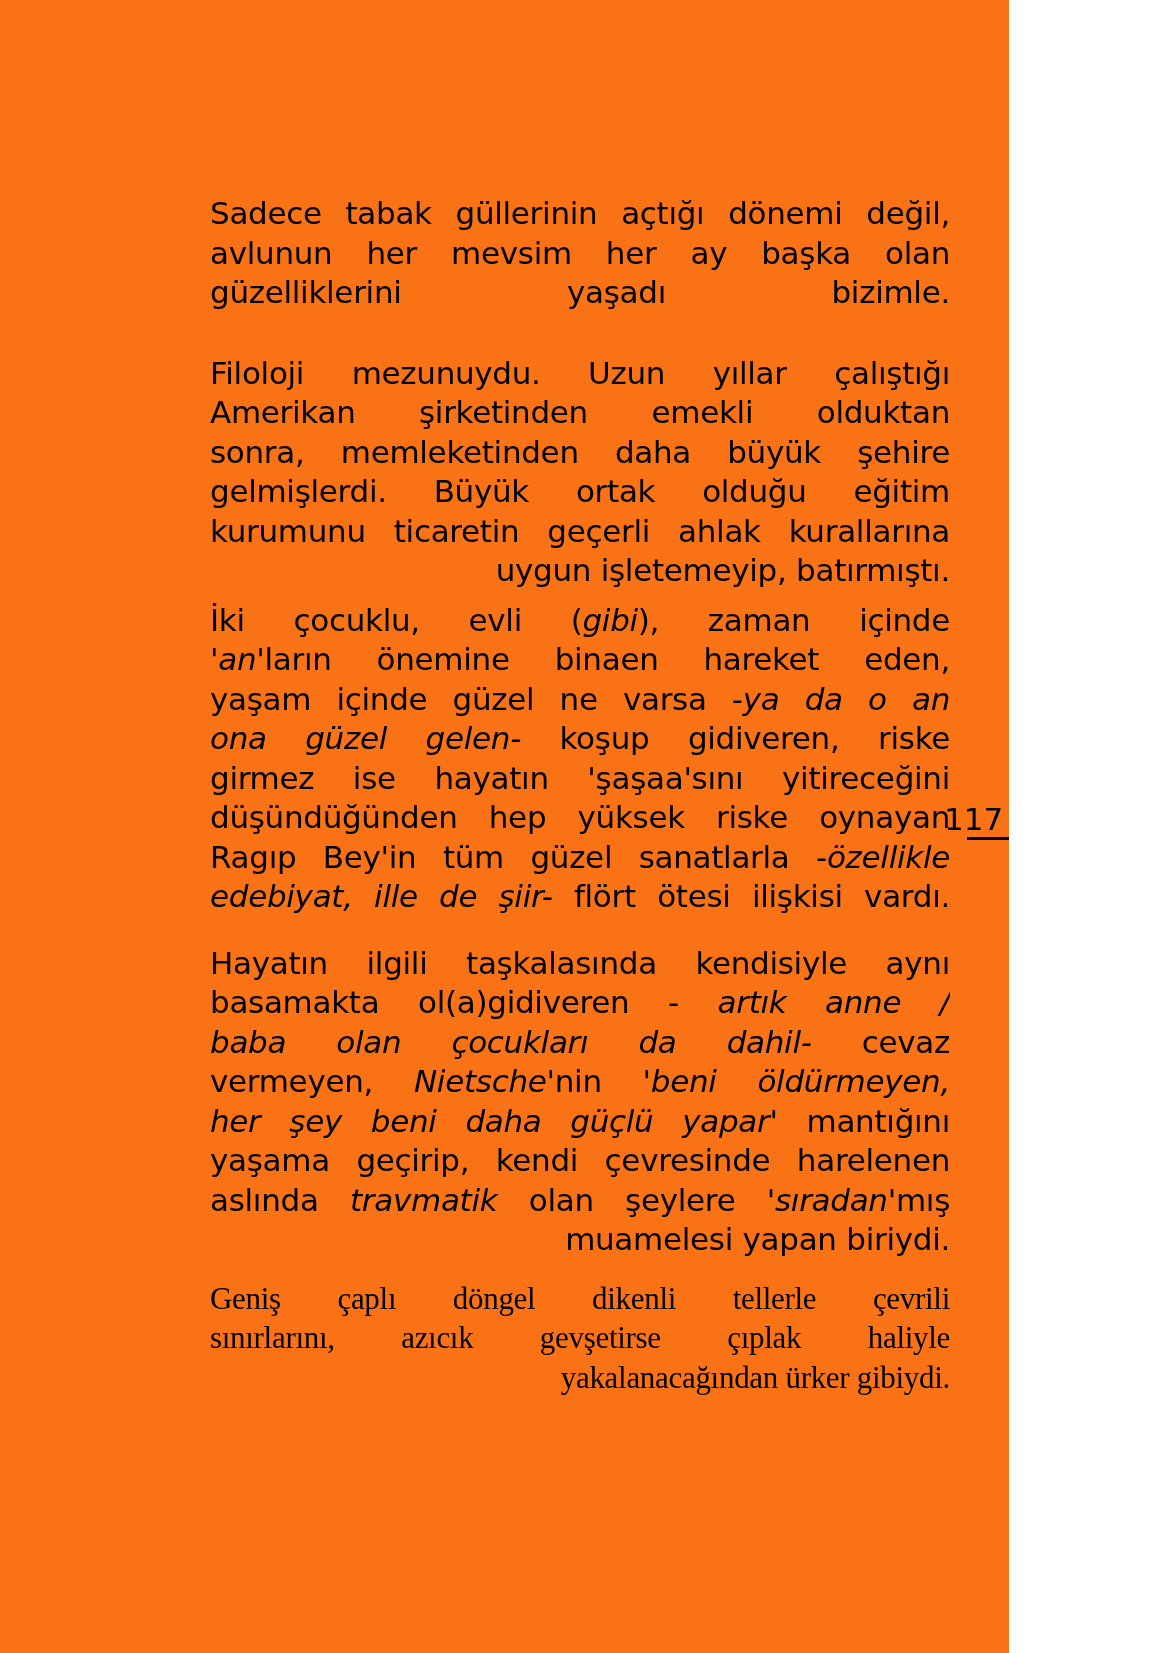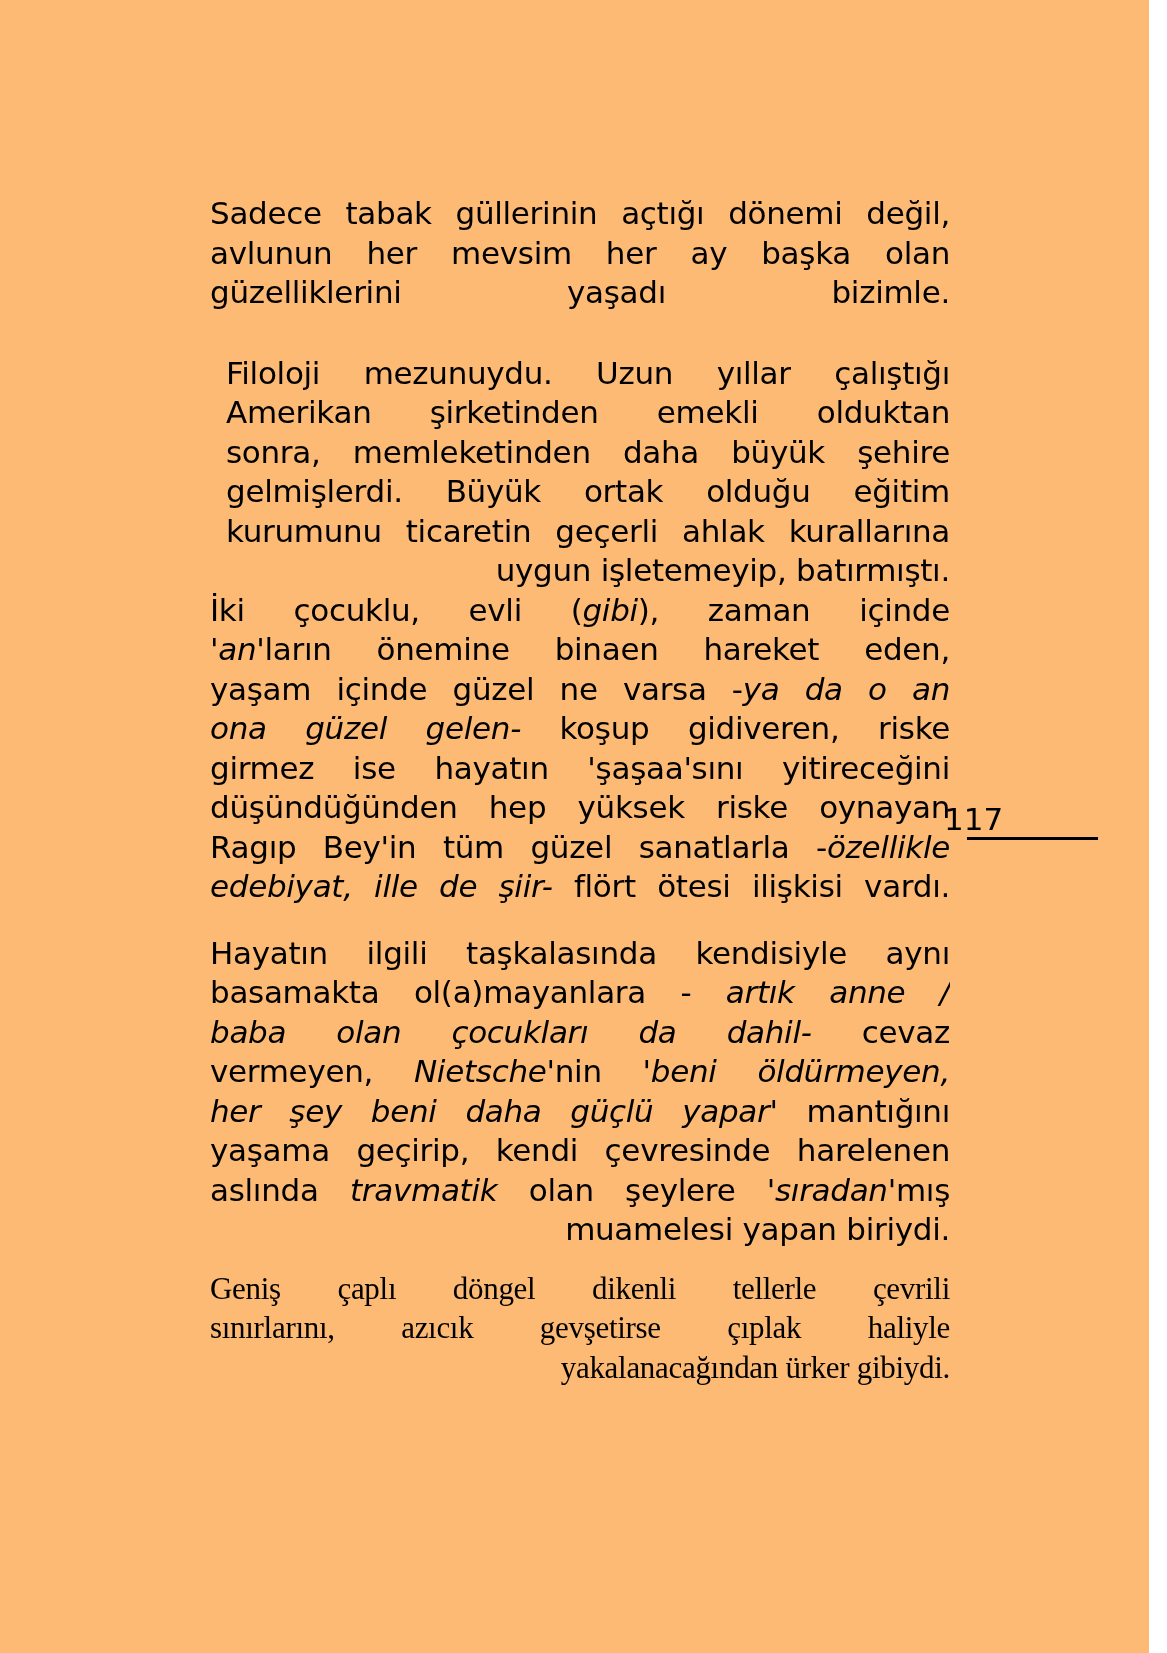--- a/index.html
+++ b/index.html
@@ -5,38 +5,38 @@
   html, body {
     margin: 0;
     padding: 0;
     width: 1167px;
     height: 1653px;
     background: #ffffff;
     font-family: "DejaVu Sans", sans-serif;
   }
   .page {
     position: relative;
-    width: 1149px;
+    width: 1009px;
     height: 1653px;
-    background: #fdba74;
+    background: #f97316;
     overflow: hidden;
     color: #000000;
   }
   .text-block {
     position: absolute;
     left: 210px;
     top: 194px;
     width: 740px;
     font-size: 31px;
     letter-spacing: -0.3px;
     color: #000000;
   }
   .para { margin: 0; }
-  .para:nth-child(2) { margin-top: 41px; margin-left: 16px; }
-  .para:nth-child(3) { margin-top: 0; }
+  .para:nth-child(2) { margin-top: 41px; }
+  .para:nth-child(3) { margin-top: 10px; }
   .para:nth-child(4) { margin-top: 27px; }
   .para:nth-child(5) { margin-top: 19px; font-family: Liberation Serif, serif; }
   .line {
     height: 39.5px;
     line-height: 39.5px;
     overflow: hidden;
     text-align: justify;
     white-space: normal;
   }
   
@@ -90,21 +90,21 @@
         <div class="line"><span>'</span><span class="it">an</span><span>'ların önemine binaen hareket eden,</span></div>
         <div class="line"><span>yaşam içinde güzel ne varsa -</span><span class="it">ya da o an</span></div>
         <div class="line"><span class="it">ona güzel gelen-</span><span> koşup gidiveren, riske</span></div>
         <div class="line"><span>girmez ise hayatın 'şaşaa'sını yitireceğini</span></div>
         <div class="line"><span>düşündüğünden hep yüksek riske oynayan</span></div>
         <div class="line"><span>Ragıp Bey'in tüm güzel sanatlarla -</span><span class="it">özellikle</span></div>
         <div class="line"><span class="it">edebiyat, ille de şiir-</span><span> flört ötesi ilişkisi vardı.</span></div>
       </div>
       <div class="para">
         <div class="line"><span>Hayatın ilgili taşkalasında kendisiyle aynı</span></div>
-        <div class="line"><span>basamakta ol(a)mayanlara - </span><span class="it">artık anne /</span></div>
+        <div class="line"><span>basamakta ol(a)gidiveren - </span><span class="it">artık anne /</span></div>
         <div class="line"><span class="it">baba olan çocukları da dahil-</span><span> cevaz</span></div>
         <div class="line"><span>vermeyen, </span><span class="it">Nietsche</span><span>'nin '</span><span class="it">beni öldürmeyen,</span></div>
         <div class="line"><span class="it">her şey beni daha güçlü yapar</span><span>' mantığını</span></div>
         <div class="line"><span>yaşama geçirip, kendi çevresinde harelenen</span></div>
         <div class="line"><span>aslında </span><span class="it">travmatik</span><span> olan şeylere '</span><span class="it">sıradan</span><span>'mış</span></div>
         <div class="line left"><span>muamelesi yapan biriydi.</span></div>
       </div>
       <div class="para">
         <div class="line"><span>Geniş çaplı döngel dikenli tellerle çevrili</span></div>
         <div class="line"><span>sınırlarını, azıcık gevşetirse çıplak haliyle</span></div>

